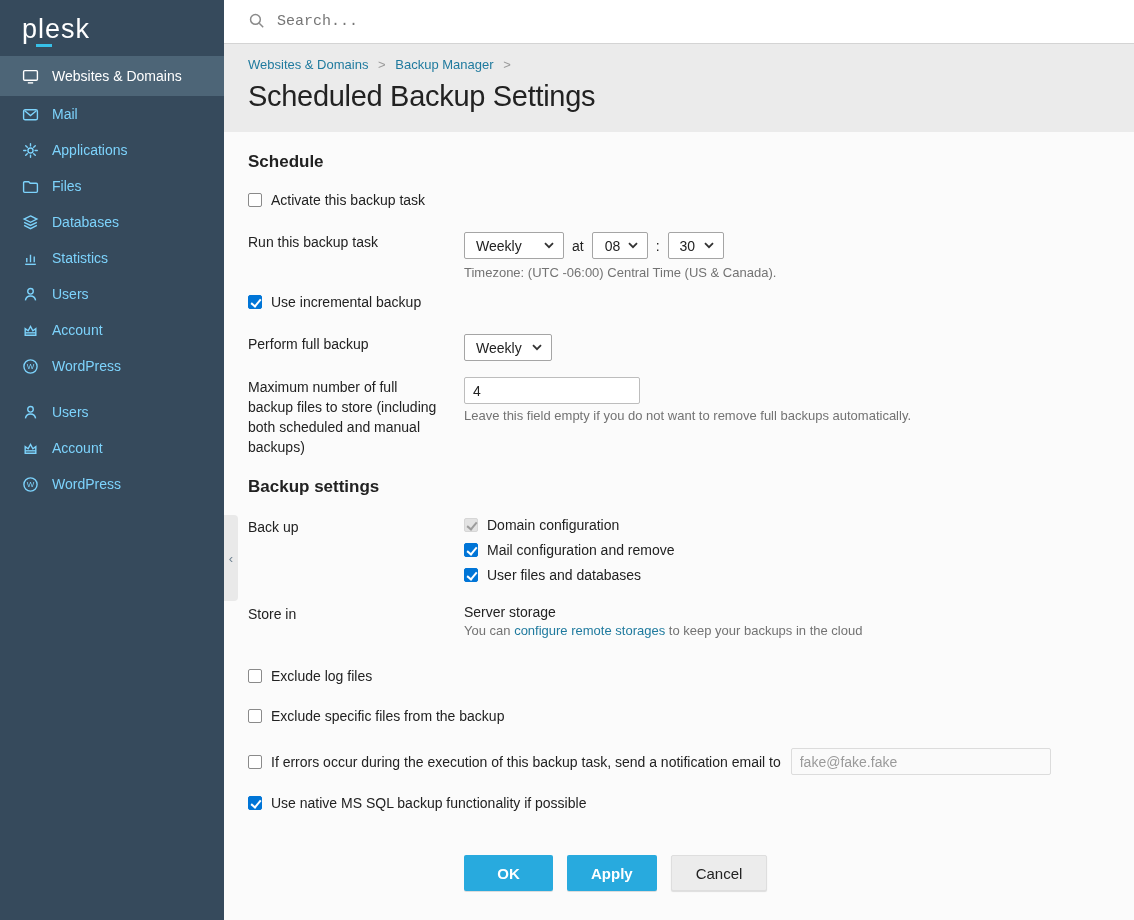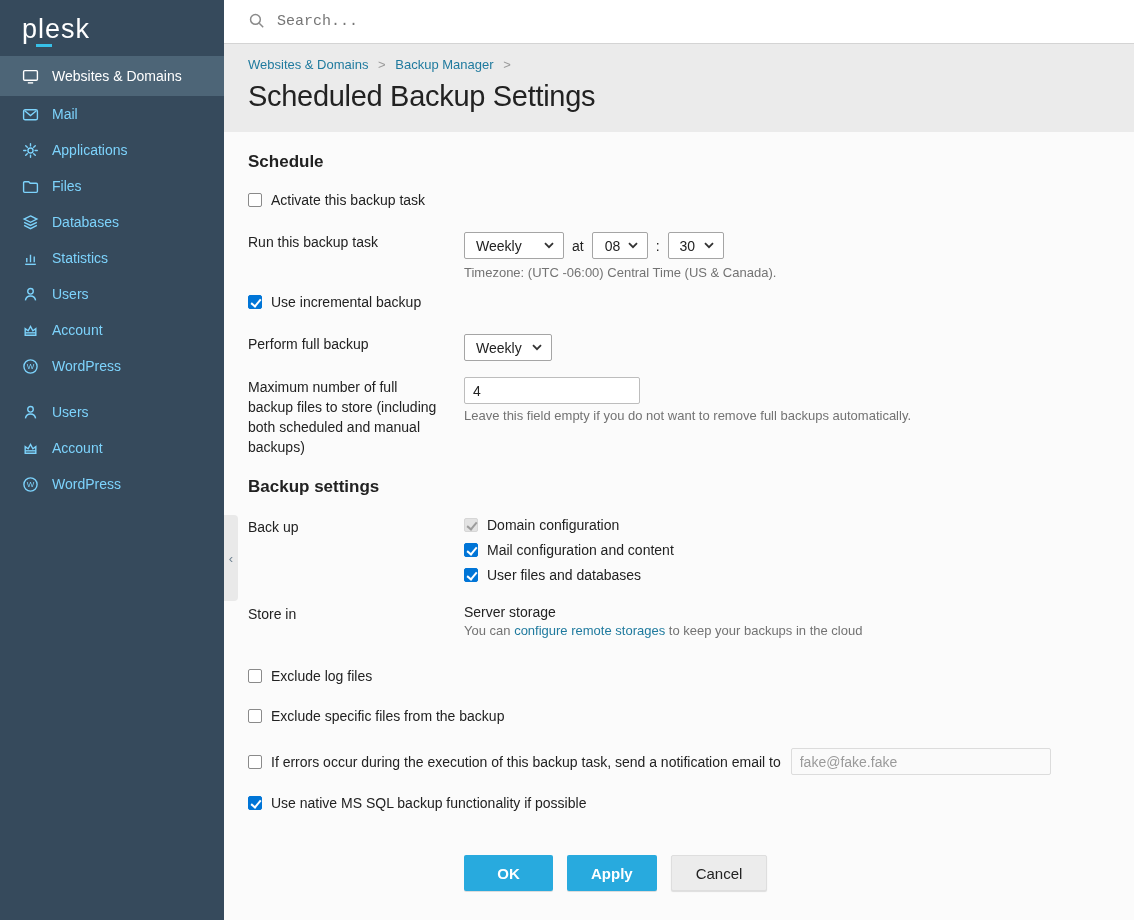--- a/index.html
+++ b/index.html
@@ -330,21 +330,21 @@
 
     <div class="form-row" style="margin-bottom:12px;">
       <div class="form-label">Back up</div>
       <div class="form-controls cb-stack">
         <div class="cb-row">
           <span class="checkbox checked disabled"></span>
           <span class="cb-label">Domain configuration</span>
         </div>
         <div class="cb-row">
           <span class="checkbox checked"></span>
-          <span class="cb-label">Mail configuration and content</span>
+          <span class="cb-label">Mail configuration and remove</span>
         </div>
         <div class="cb-row">
           <span class="checkbox checked"></span>
           <span class="cb-label">User files and databases</span>
         </div>
       </div>
     </div>
 
     <div class="form-row" style="margin-bottom:30px;">
       <div class="form-label">Store in</div>

